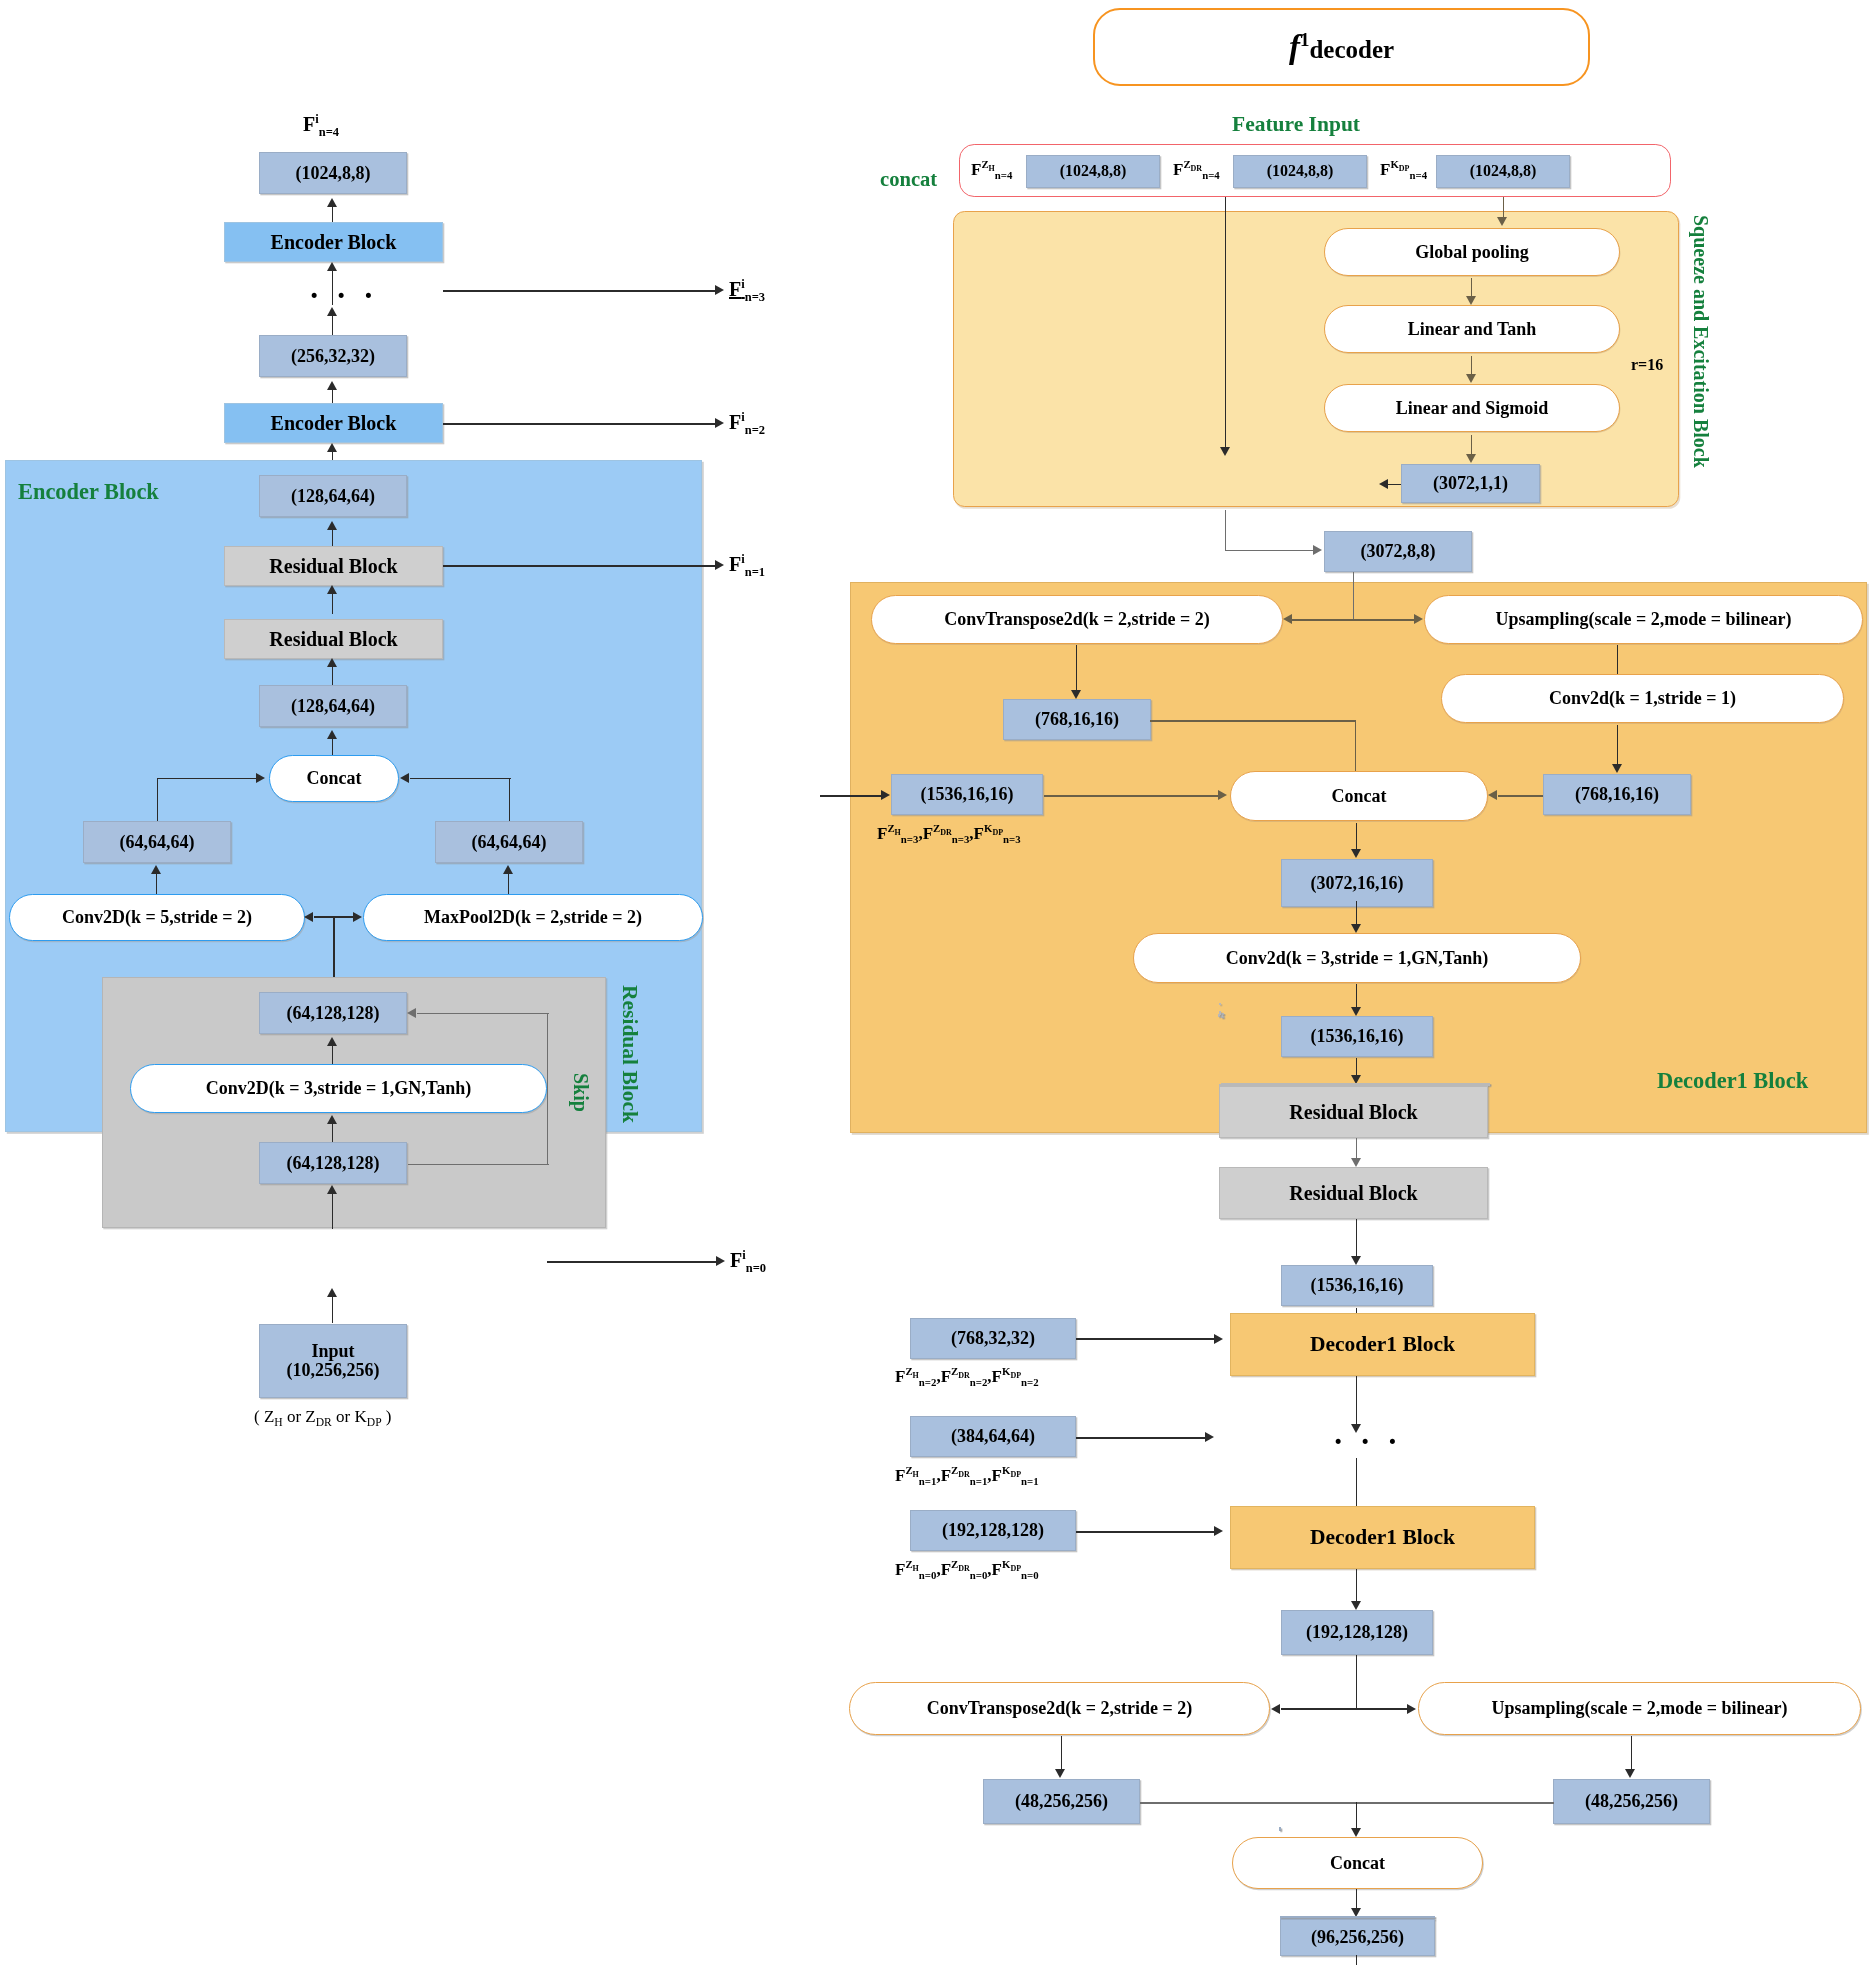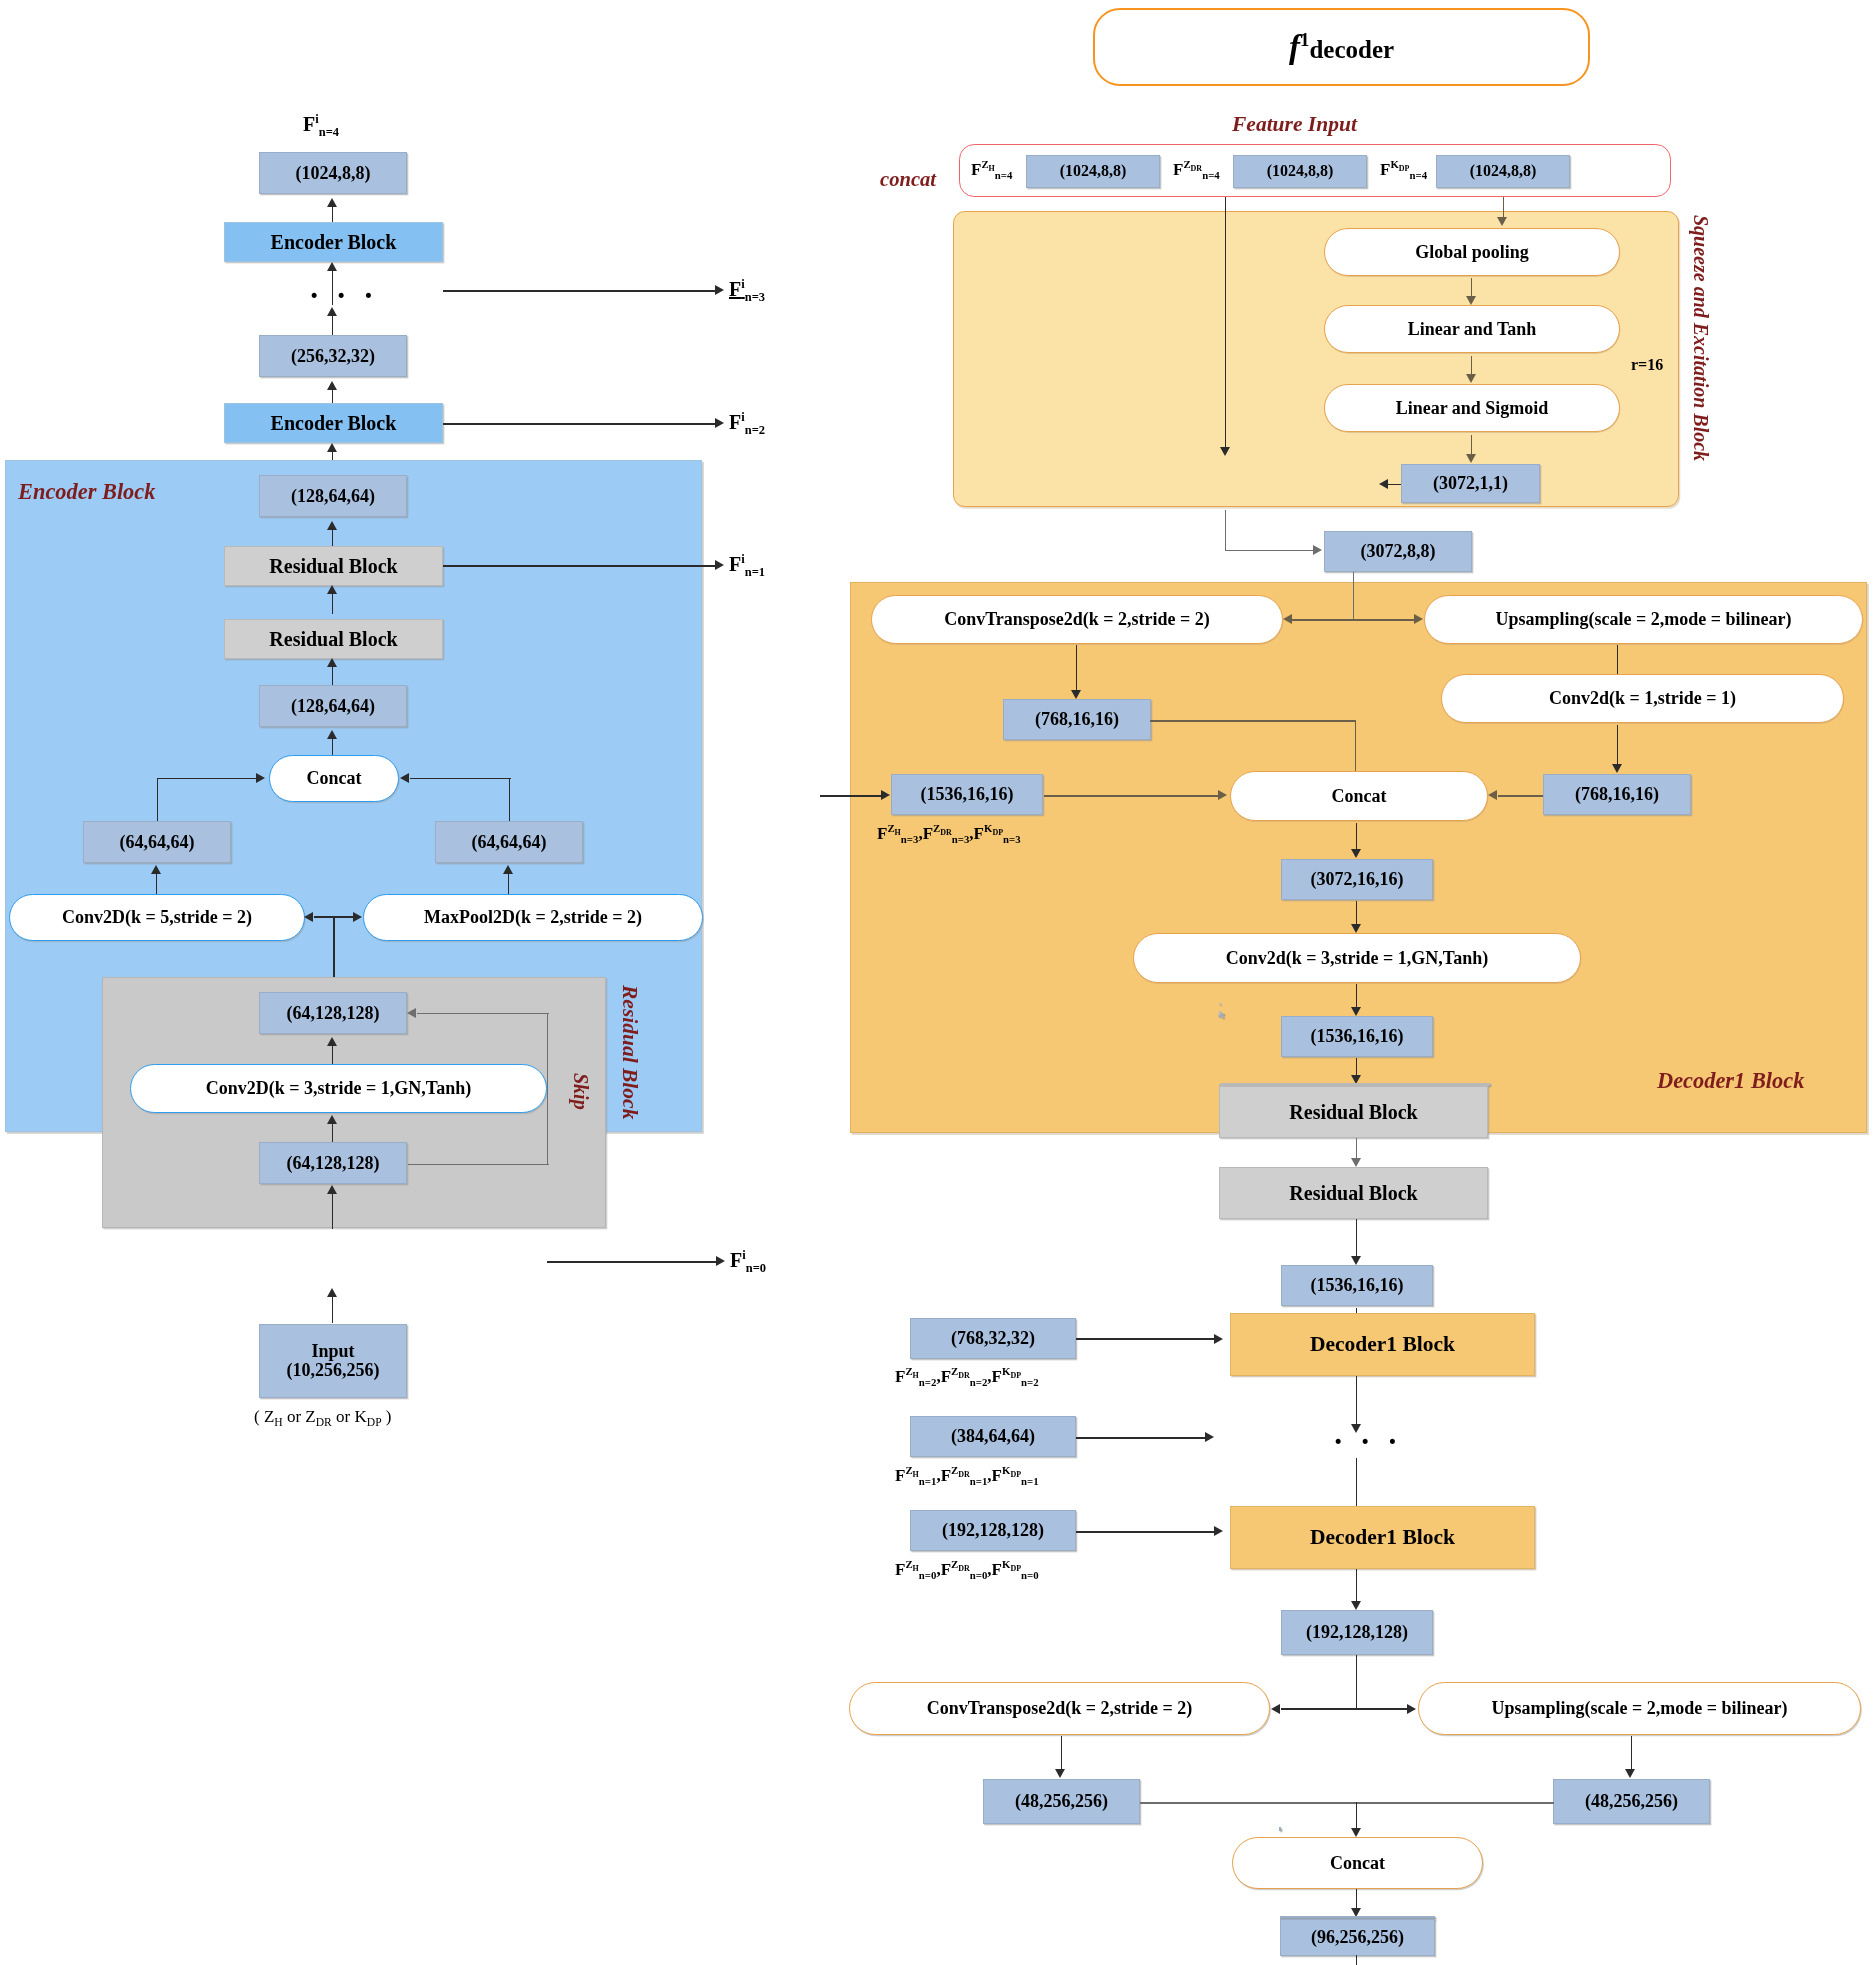--- a/index.html
+++ b/index.html
@@ -60,21 +60,21 @@
   }
 
   
   .panel-blue{background:#9CCBF5;border:0.9px solid #9ec4e2;box-shadow:1.8px 1.8px 0 rgba(150,150,150,.45);}
   .panel-gray{background:#c9c9c9;border:0.9px solid #b5b5b5;box-shadow:1.3px 1.3px 0 rgba(150,150,150,.45);}
   .panel-se{background:#FBE3A8;border:1.3px solid #E8A24B;border-radius:11.6px;box-shadow:1.3px 1.8px 0 rgba(190,160,120,.35);}
   .panel-dec{background:#F7C873;border:0.9px solid #e0b160;box-shadow:1.8px 1.8px 0 rgba(170,150,120,.4);}
   .panel-concat{background:#fff;border:1.8px solid #F2646A;border-radius:15.2px;}
 
   
-  .txt{font-size:20px;font-weight:700;color:#7f1d1d;white-space:nowrap;font-style:italic;}
+  .txt{font-size:20px;font-weight:700;color:#15803d;white-space:nowrap;}
   .txt-s{font-size:16px;font-weight:700;color:#000;white-space:nowrap;}
   .txt-n{font-size:17px;font-weight:400;color:#000;white-space:nowrap;}
   .vert{writing-mode:vertical-rl;text-orientation:mixed;}
 
   
   .fl{font-size:20px;font-weight:700;white-space:nowrap;line-height:1;}
   .fl .u{font-size:12.5px;vertical-align:super;}
   .fl .d{font-size:12.5px;vertical-align:sub;}
   .fl-s{font-size:17px;font-weight:700;white-space:nowrap;}
   .fl-s .u{font-size:10.8px;vertical-align:super;}
@@ -353,21 +353,21 @@
   <div class="abs op orange" style="left:1230px;top:771px;width:258px;height:50px;">Concat</div>
 
   <div class="ln-h thick olive" style="left:1044px;top:795px;width:175px;"></div>
   <div class="ar ar-rt olive" style="left:1218px;top:790px;"></div>
   <div class="ln-h thick olive" style="left:1498px;top:795px;width:45px;"></div>
   <div class="ar ar-lt olive" style="left:1488px;top:790px;"></div>
 
   <div class="ln-v" style="left:1356px;top:823px;height:28px;"></div>
   <div class="ar ar-dn" style="left:1351px;top:849px;"></div>
 
-  <div class="abs tensor" style="left:1281px;top:859px;width:152px;height:41px;">(3072,16,16)</div>
+  <div class="abs tensor" style="left:1281px;top:859px;width:152px;height:48px;">(3072,16,16)</div>
 
   <div class="ln-v" style="left:1356px;top:901px;height:25px;"></div>
   <div class="ar ar-dn" style="left:1351px;top:924px;"></div>
 
   <div class="abs op orange" style="left:1133px;top:933px;width:448px;height:50px;">Conv2d(k = 3,stride = 1,GN,Tanh)</div>
 
   <div class="ln-v" style="left:1356px;top:984px;height:25px;"></div>
   <div class="ar ar-dn" style="left:1351px;top:1007px;"></div>
 
   <div class="abs tensor" style="left:1281px;top:1016px;width:152px;height:41px;">(1536,16,16)</div>

